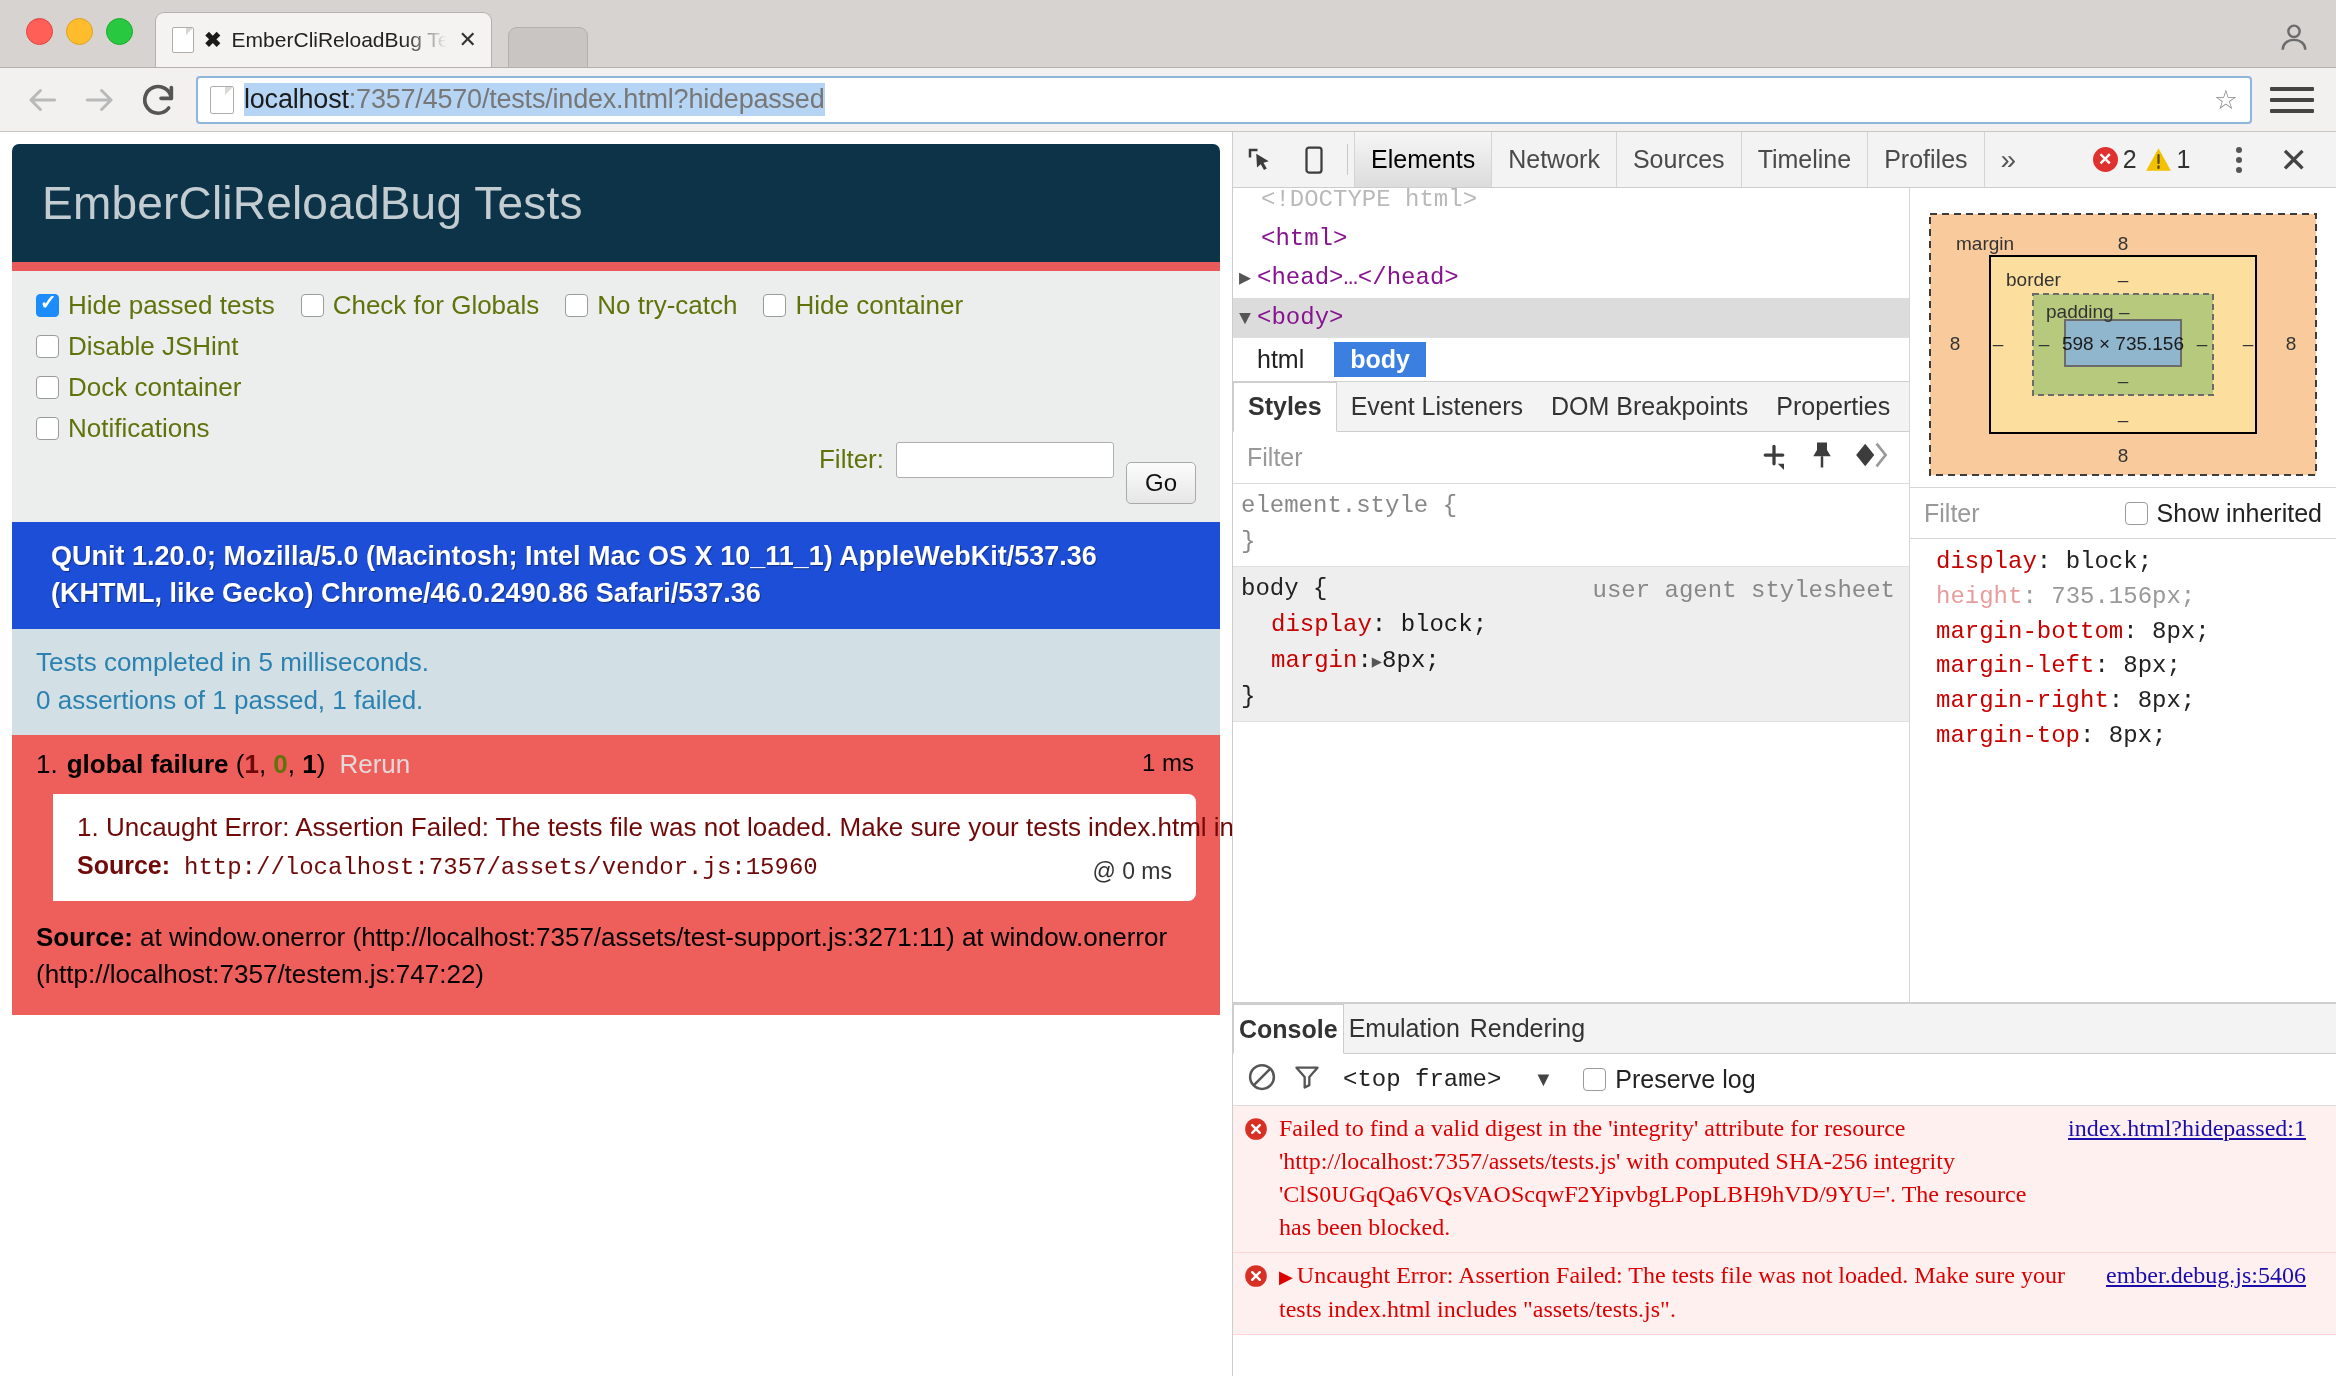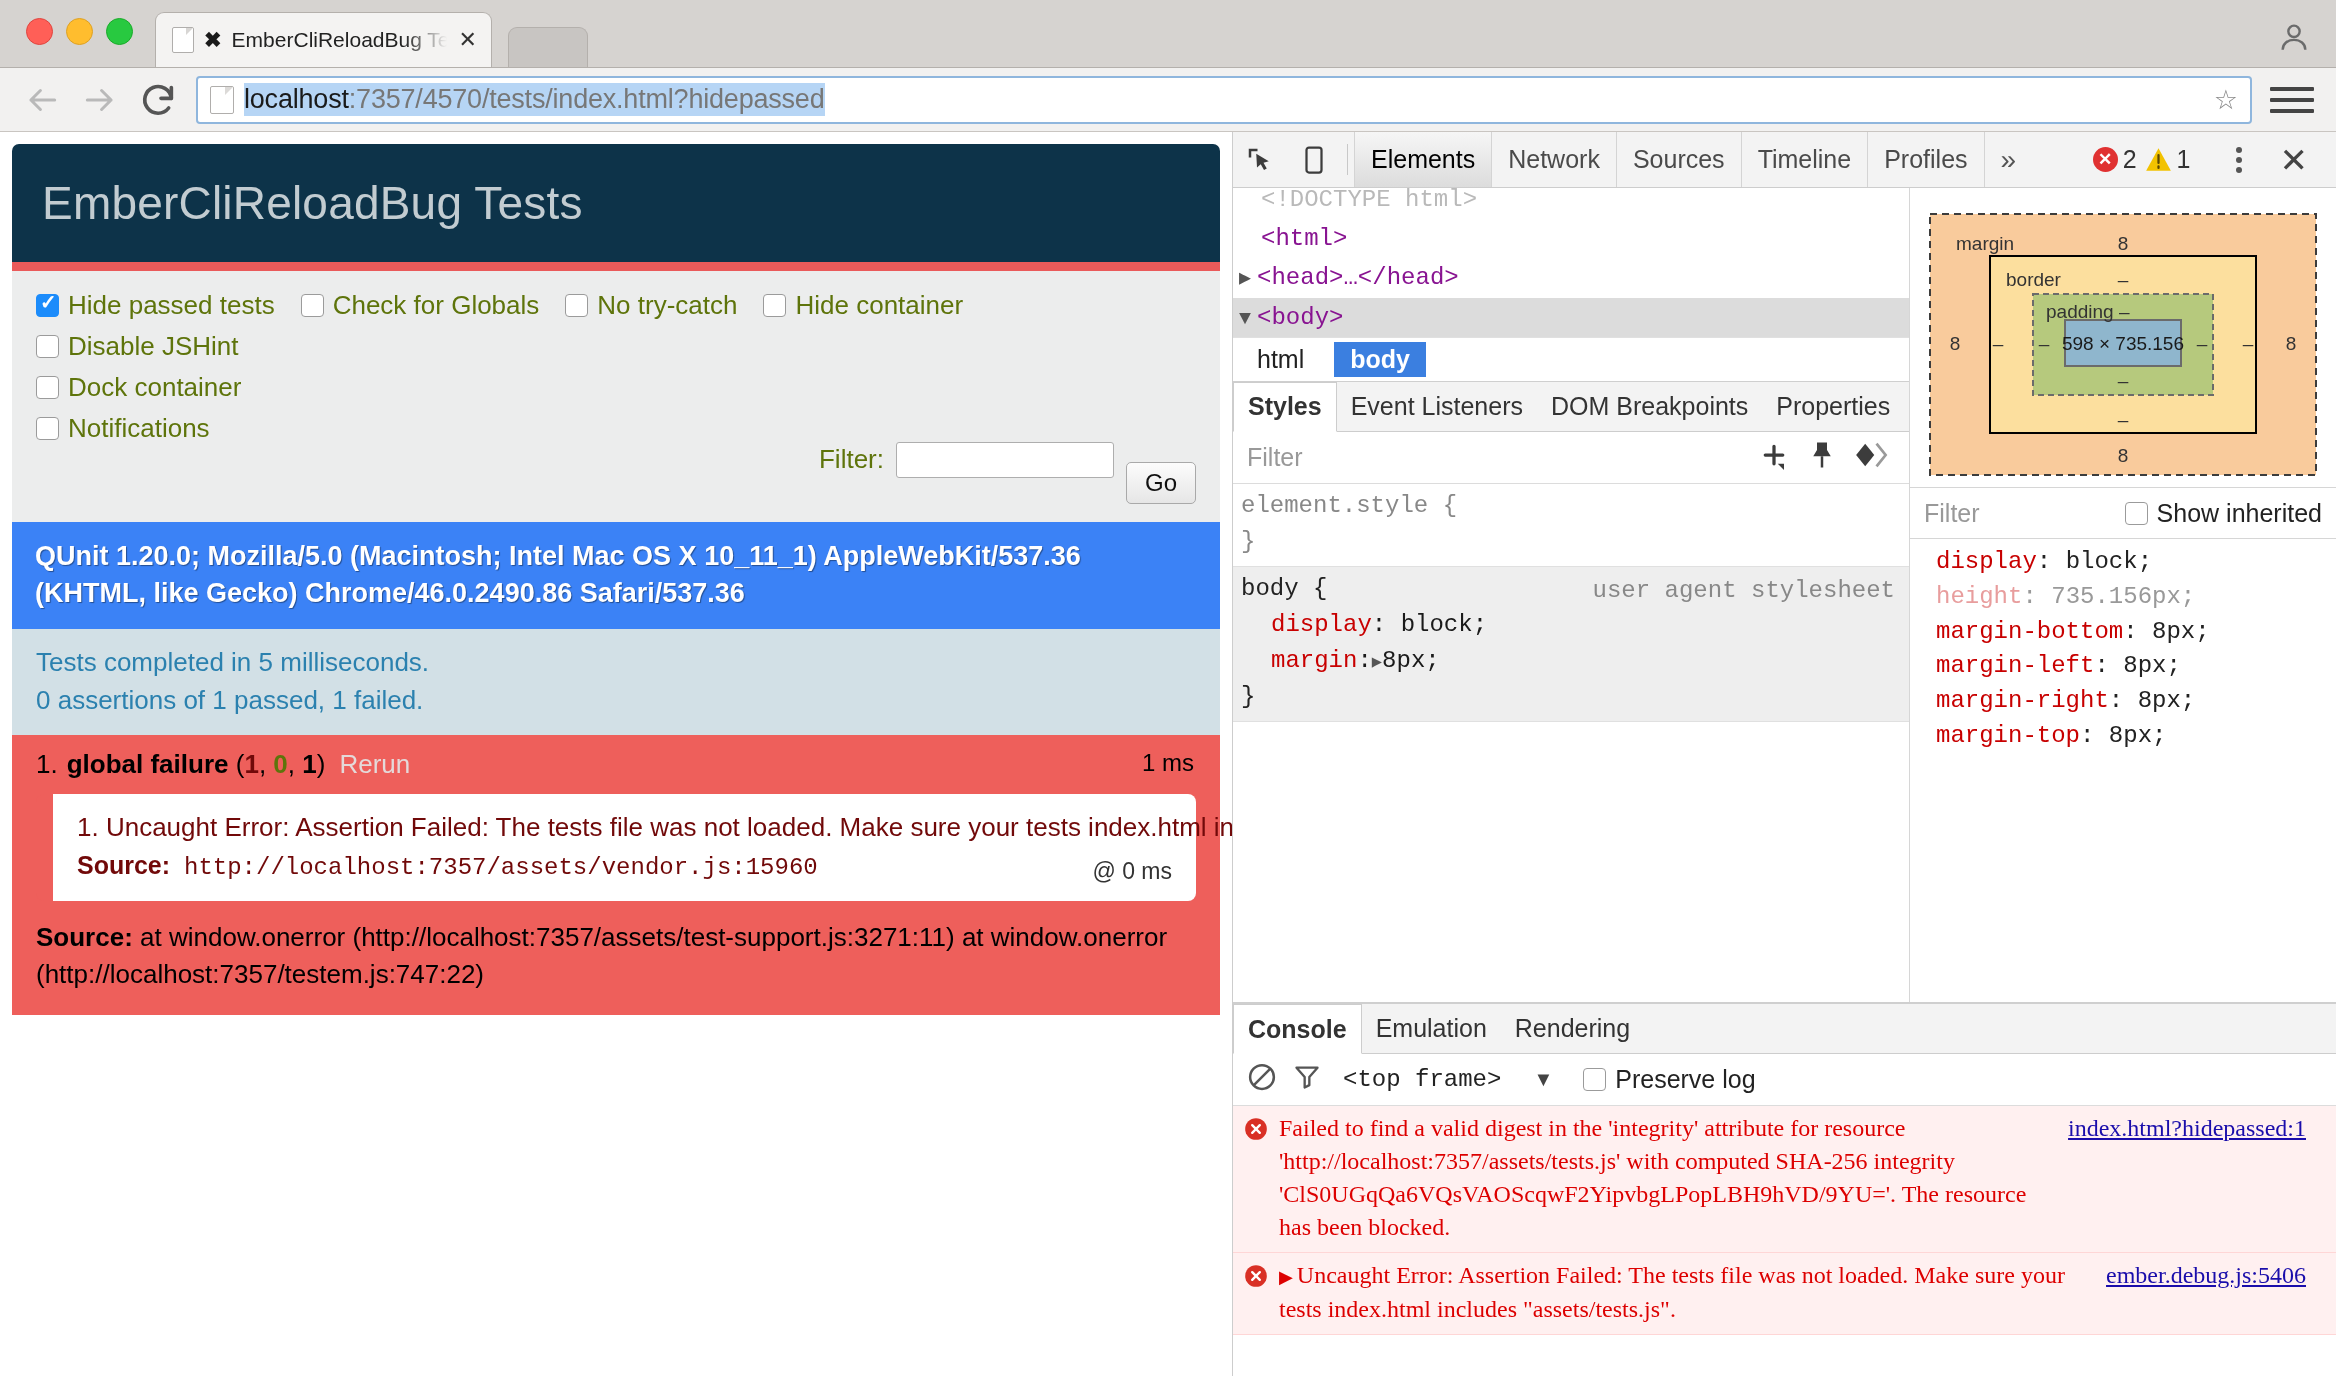--- a/index.html
+++ b/index.html
@@ -110,21 +110,21 @@
   .tb-filter-label { color: #5e740b; font-size: 26px; }
   .tb-filter-input {
     width: 218px; height: 36px; border: 1px solid #aeaeae; background: #fff;
     border-radius: 3px;
   }
   .tb-go {
     padding: 6px 18px; font-size: 24px; border: 1px solid #a9a9a9;
     border-radius: 5px; background: linear-gradient(#fcfcfc,#e6e6e6); color: #111; margin-top: 47px;
   }
   .qunit-useragent {
-    background: #3b82f6; color: #fff; padding: 16px 23px; font-size: 27px;
+    background: #1d4ed8; color: #fff; padding: 16px 39px; font-size: 27px;
     font-weight: bold; line-height: 1.38; text-shadow: 1px 1px 1px rgba(0,0,0,.4);
   }
   .qunit-testresult {
     background: #d2e0e6; color: #2b81af; padding: 14px 24px 16px 24px;
     font-size: 26px; line-height: 1.48;
   }
   .qunit-fail-row {
     background: #ee5f5b; color: #000; padding: 14px 24px; font-size: 26px;
     display: flex; align-items: baseline; position: relative;
   }
@@ -235,21 +235,21 @@
     font-size: 24px; padding: 6px 0 0 26px; line-height: 1.45;
   }
   .cprop { color: #c80000; }
   .cprop.inh { color: #e89d9d; }
   .cval { color: #222; }
   .cval.inh { color: #999; }
 
   
   .drawer { flex: none; border-top: 2px solid #cfcfcf; display: flex; flex-direction: column; background: #fff; height: 374px; }
   .drawer-tabs { display: flex; height: 50px; background: #f3f3f3; border-bottom: 1px solid #cdcdcd; flex: none; }
-  .dtab { display: flex; align-items: center; padding: 0 14px; font-size: 25px; color: #333; }
+  .dtab { display: flex; align-items: center; padding: 0 5px; font-size: 25px; color: #333; }
   .dtab.active { background: #fff; border: 1px solid #cdcdcd; border-bottom: 1px solid #fff; margin-bottom: -1px; font-weight: bold; }
   .console-bar {
     height: 52px; display: flex; align-items: center; gap: 16px; padding: 0 14px;
     border-bottom: 1px solid #dcdcdc; flex: none; font-size: 25px; color: #222;
   }
   .cb-frame { font-family: "Liberation Mono", monospace; font-size: 24px; margin-left: 6px; }
   .cb-caret { font-size: 20px; color: #444; margin-left: 16px; }
   .cb-preserve { display: flex; align-items: center; gap: 9px; margin-left: 14px; }
   .console-list { flex: 1; overflow: hidden; font-family: Liberation Serif, serif; font-size: 24px; }
   .cmsg { display: flex; padding: 6px 0 8px 0; line-height: 1.38; position: relative; }

